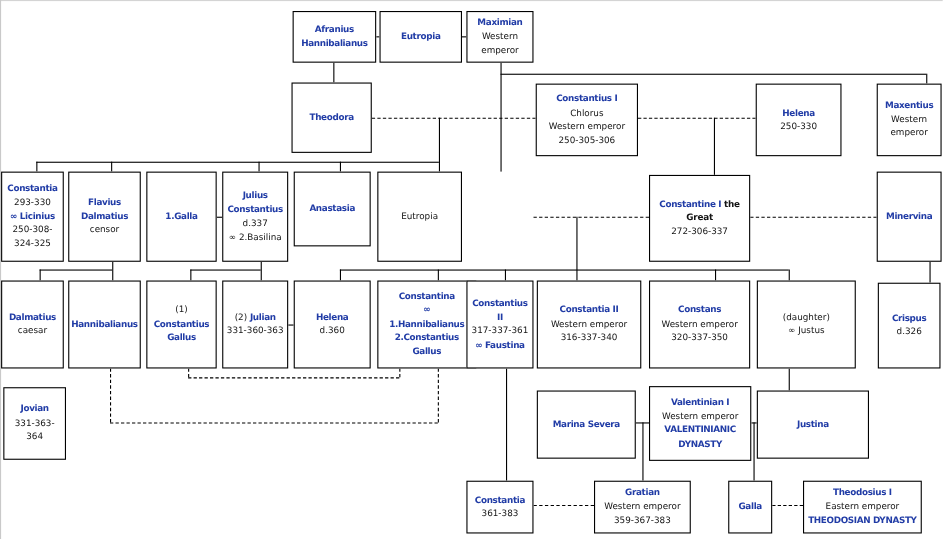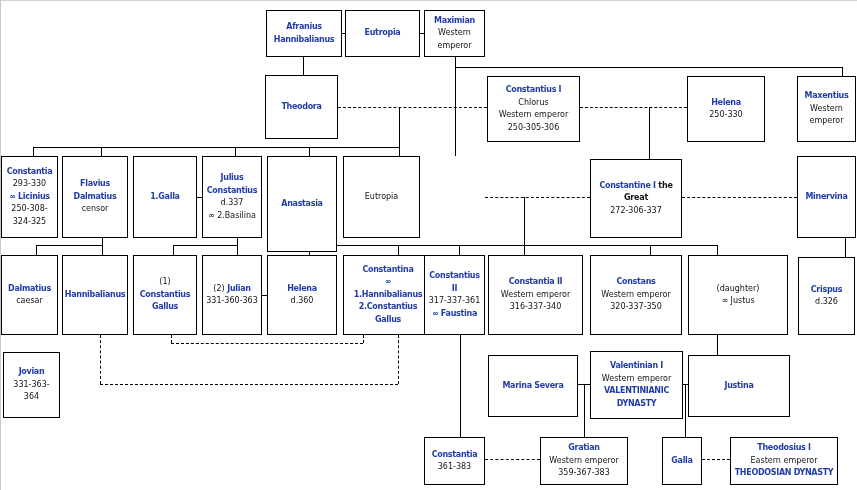--- a/index.html
+++ b/index.html
@@ -121,21 +121,21 @@
       </div>
       <div class="pbox" style="left: 133px; top: 156px; width: 64px; height: 82px;">
         <div class="pline"><span class="seg-b">1.Galla</span></div>
       </div>
       <div class="pbox" style="left: 202px; top: 156px; width: 60px; height: 82px;">
         <div class="pline"><span class="seg-b">Julius</span></div>
         <div class="pline"><span class="seg-b">Constantius</span></div>
         <div class="pline"><span class="seg-k">d.337</span></div>
         <div class="pline"><span class="seg-k">∞ 2.Basilina</span></div>
       </div>
-      <div class="pbox" style="left: 267px; top: 156px; width: 70px; height: 96px;">
+      <div class="pbox" style="left: 267px; top: 156px; width: 70px; height: 68px;">
         <div class="pline"><span class="seg-b">Anastasia</span></div>
       </div>
       <div class="pbox" style="left: 343px; top: 156px; width: 77px; height: 82px;">
         <div class="pline"><span class="seg-k">Eutropia</span></div>
       </div>
       <div class="pbox" style="left: 590px; top: 159px; width: 92px; height: 79px;">
         <div class="pline"><span class="seg-b">Constantine I</span><span class="seg-kb"> the</span></div>
         <div class="pline"><span class="seg-kb">Great</span></div>
         <div class="pline"><span class="seg-k">272-306-337</span></div>
       </div>
@@ -178,21 +178,21 @@
       <div class="pbox" style="left: 488px; top: 255px; width: 95px; height: 80px;">
         <div class="pline"><span class="seg-b">Constantia II</span></div>
         <div class="pline"><span class="seg-k">Western emperor</span></div>
         <div class="pline"><span class="seg-k">316-337-340</span></div>
       </div>
       <div class="pbox" style="left: 590px; top: 255px; width: 92px; height: 80px;">
         <div class="pline"><span class="seg-b">Constans</span></div>
         <div class="pline"><span class="seg-k">Western emperor</span></div>
         <div class="pline"><span class="seg-k">320-337-350</span></div>
       </div>
-      <div class="pbox" style="left: 688px; top: 255px; width: 100px; height: 80px;">
+      <div class="pbox" style="left: 688px; top: 255px; width: 90px; height: 80px;">
         <div class="pline"><span class="seg-k">(daughter)</span></div>
         <div class="pline"><span class="seg-k">∞ Justus</span></div>
       </div>
       <div class="pbox" style="left: 798px; top: 257px; width: 57px; height: 78px;">
         <div class="pline"><span class="seg-b">Crispus</span></div>
         <div class="pline"><span class="seg-k">d.326</span></div>
       </div>
       <div class="pbox" style="left: 3px; top: 352px; width: 57px; height: 66px;">
         <div class="pline"><span class="seg-b">Jovian</span></div>
         <div class="pline"><span class="seg-k">331-363-</span></div>

